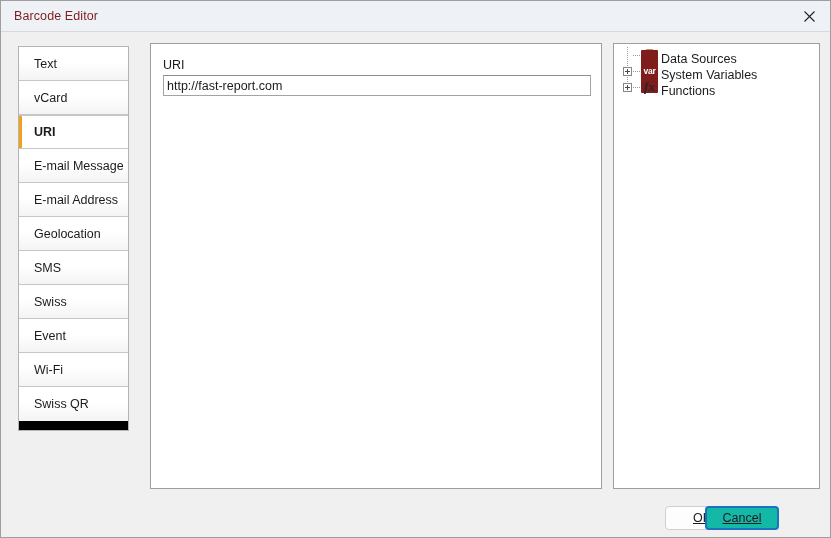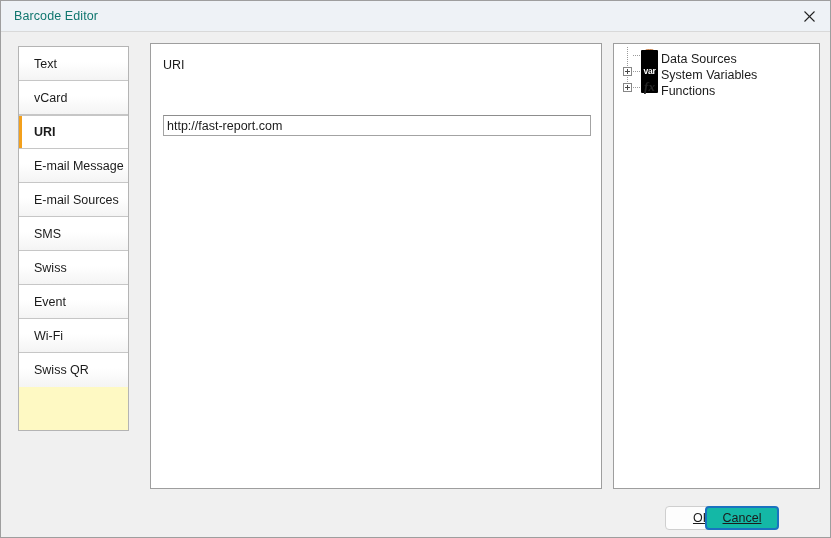--- a/index.html
+++ b/index.html
@@ -34,21 +34,21 @@
     height: 31px;
     background: #eef2f6;
     border-bottom: 1px solid #d9d9d9;
     box-sizing: border-box;
   }
   #title-text {
     position: absolute;
     left: 13px;
     top: 8px;
     font-size: 12.5px;
-    color: #0f766e;
+    color: #7f1d1d;
     letter-spacing: 0.1px;
     white-space: nowrap;
   }
   #close-button {
     position: absolute;
     right: 0px;
     top: 0px;
     width: 46px;
     height: 30px;
     display: flex;
@@ -58,21 +58,21 @@
   }
   #close-button svg { display:block; }
 
   
   #tablist {
     position: absolute;
     left: 17px;
     top: 45px;
     width: 111px;
     height: 385px;
-    background: #fef9c3;
+    background: #000000;
     border: 1px solid #b4b4b4;
     box-sizing: border-box;
   }
   .tab-item {
     position: relative;
     height: 34px;
     box-sizing: border-box;
     border-bottom: 1px solid #c6c6c6;
     background: linear-gradient(to bottom, #ffffff 0%, #ffffff 45%, #f4f4f4 100%);
     display: flex;
@@ -127,21 +127,20 @@
     height: 21px;
     box-sizing: border-box;
     border: 1px solid #a3a3a3;
     border-top-color: #8d8d8d;
     background: #ffffff;
     font-family: "Liberation Sans", sans-serif;
     font-size: 12.5px;
     color: #1b1b1b;
     padding: 0 3px;
     outline: none;
-    margin-top: 40px;
   }
 
   
   #tree-panel {
     position: absolute;
     left: 612px;
     top: 42px;
     width: 207px;
     height: 446px;
     background: #ffffff;
@@ -203,21 +202,21 @@
     margin-right: 3px;
   }
   .tree-text {
     font-size: 12.5px;
     color: #1b1b1b;
     white-space: nowrap;
     margin-top: 8px;
   }
   .var-badge {
     display: inline-block;
-    background: #000000;
+    background: #7f1d1d;
     color: #ffffff;
     font-size: 8.5px;
     font-weight: bold;
     font-family: "Liberation Sans", sans-serif;
     line-height: 11px;
     height: 11px;
     padding: 16px 2px;
     border-radius: 1px;
     letter-spacing: -0.2px;
   }
@@ -286,21 +285,24 @@
       <span class="tab-label">vCard</span>
     </div>
     <div class="tab-item selected">
       <span class="tab-accent"></span>
       <span class="tab-label">URI</span>
     </div>
     <div class="tab-item">
       <span class="tab-label">E-mail Message</span>
     </div>
     <div class="tab-item">
-      <span class="tab-label">E-mail Sources</span>
+      <span class="tab-label">E-mail Address</span>
+    </div>
+    <div class="tab-item">
+      <span class="tab-label">Geolocation</span>
     </div>
     <div class="tab-item">
       <span class="tab-label">SMS</span>
     </div>
     <div class="tab-item">
       <span class="tab-label">Swiss</span>
     </div>
     <div class="tab-item">
       <span class="tab-label">Event</span>
     </div>

